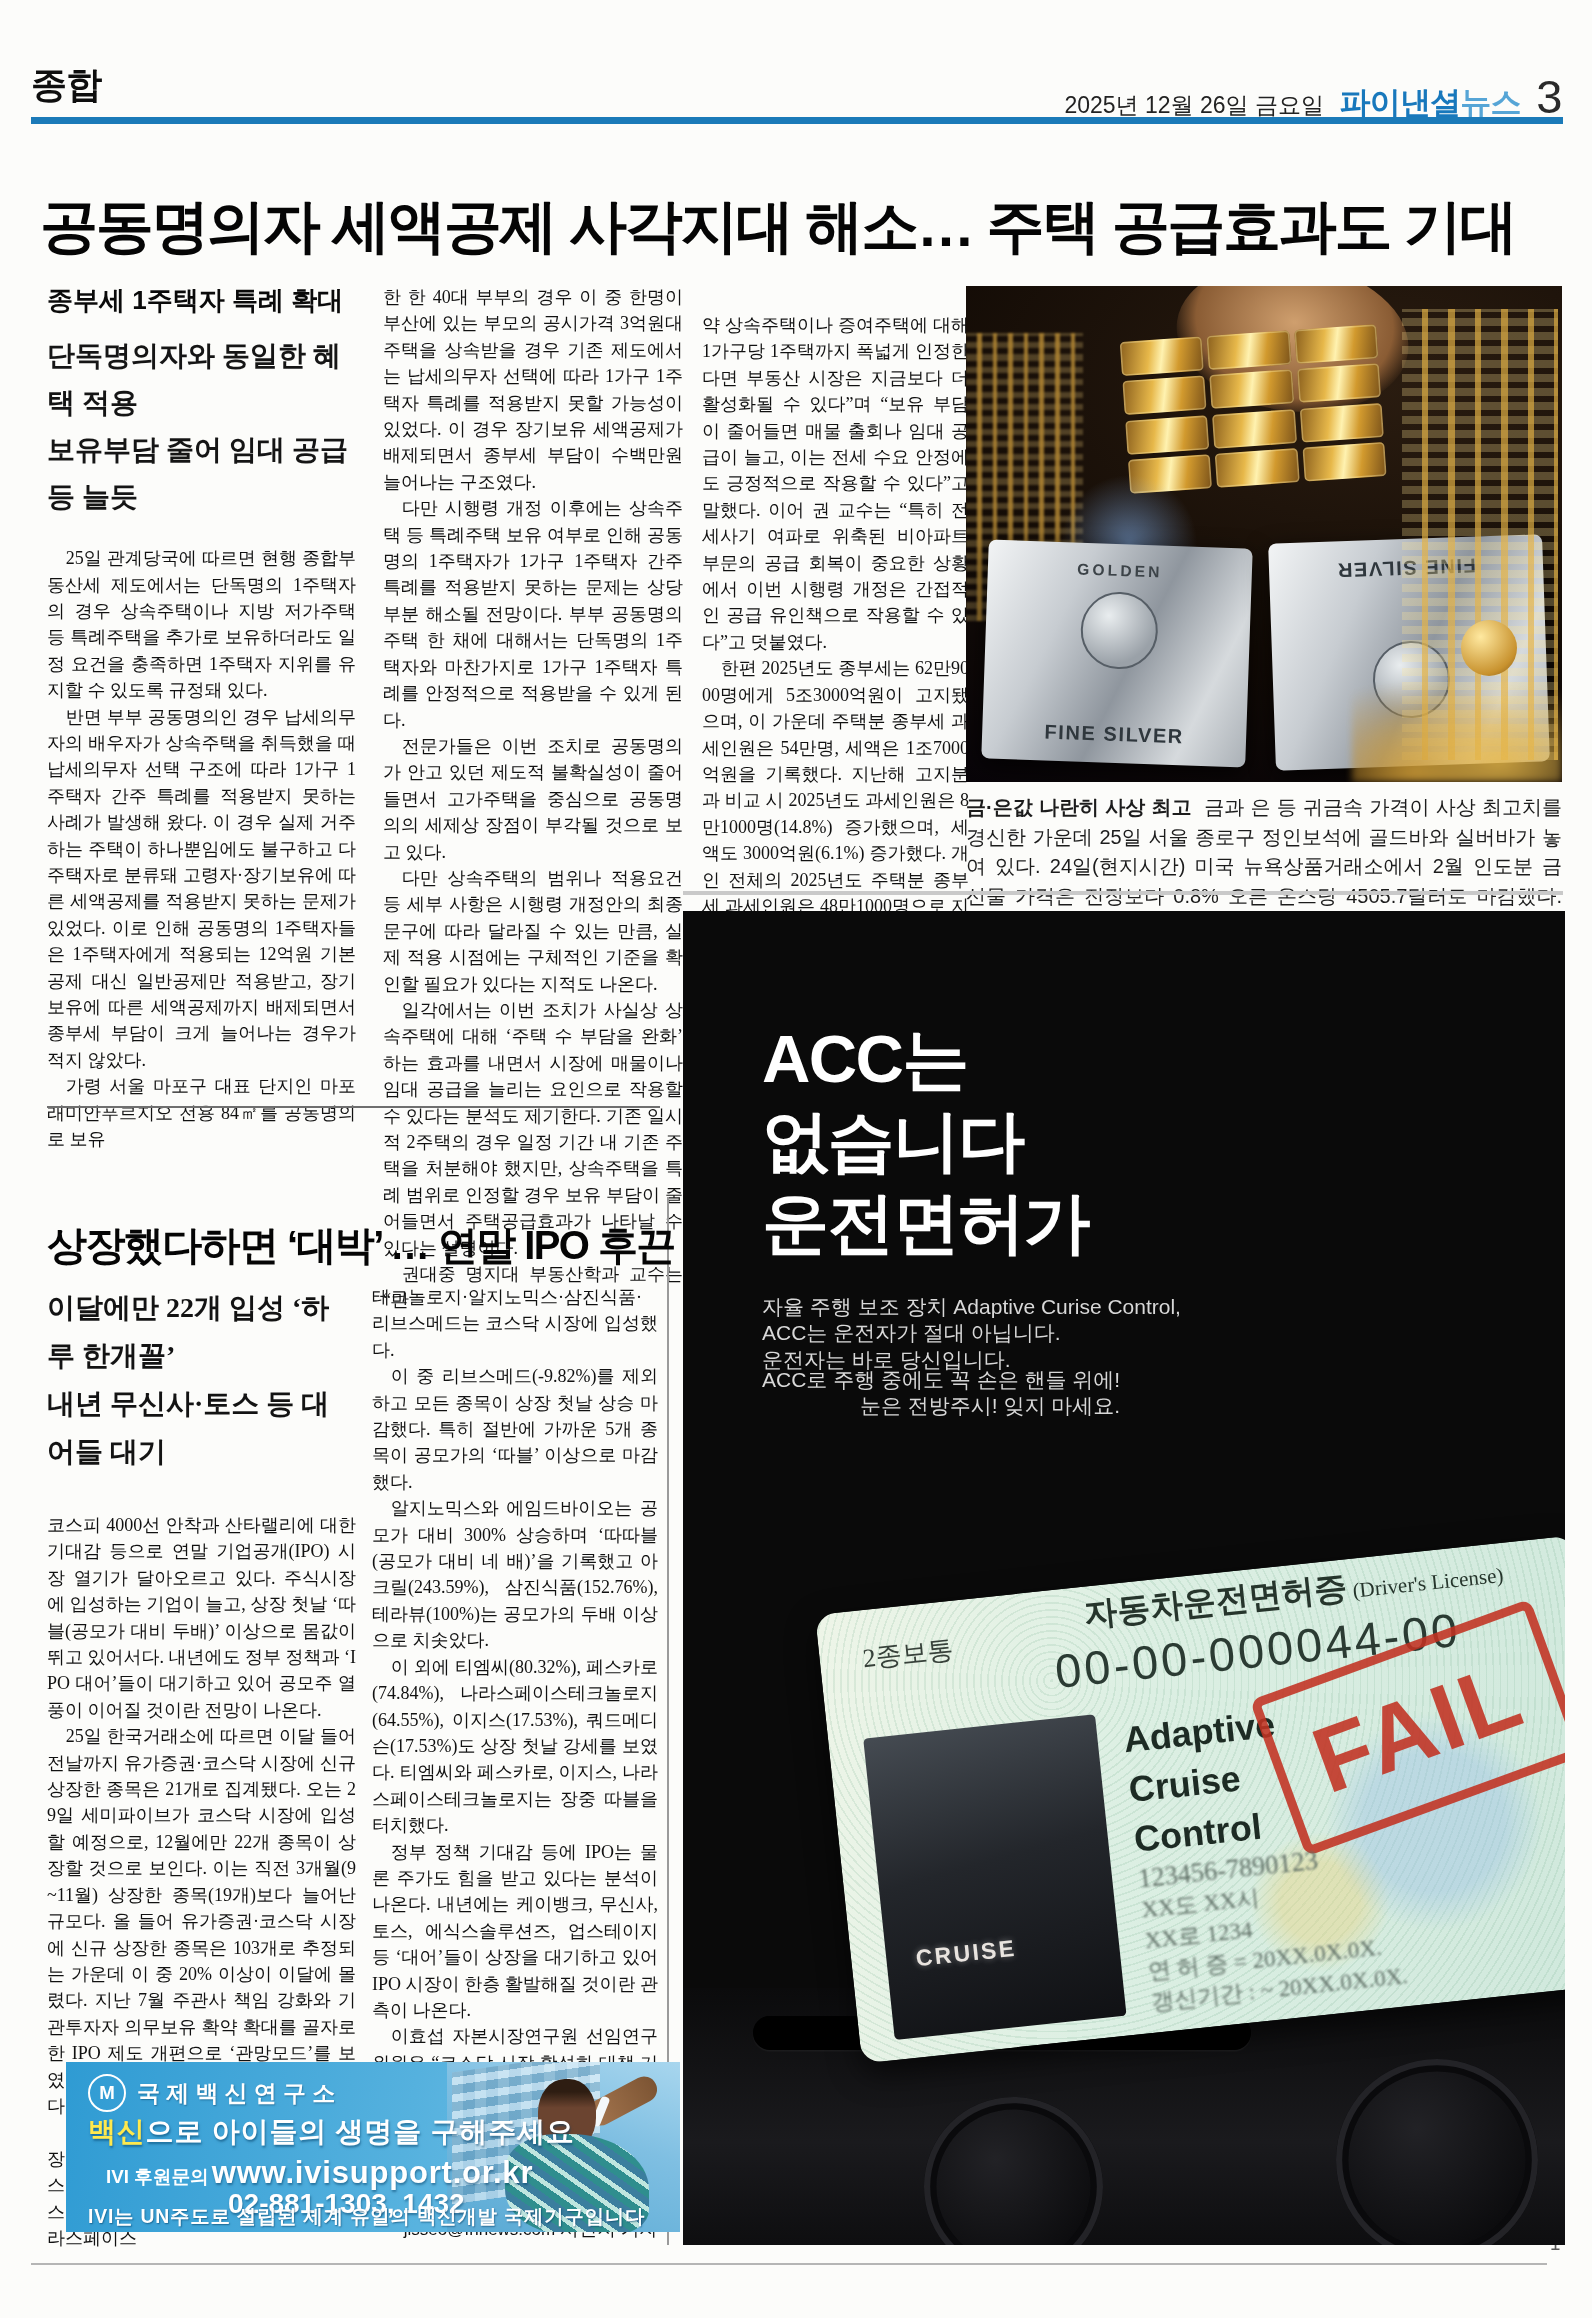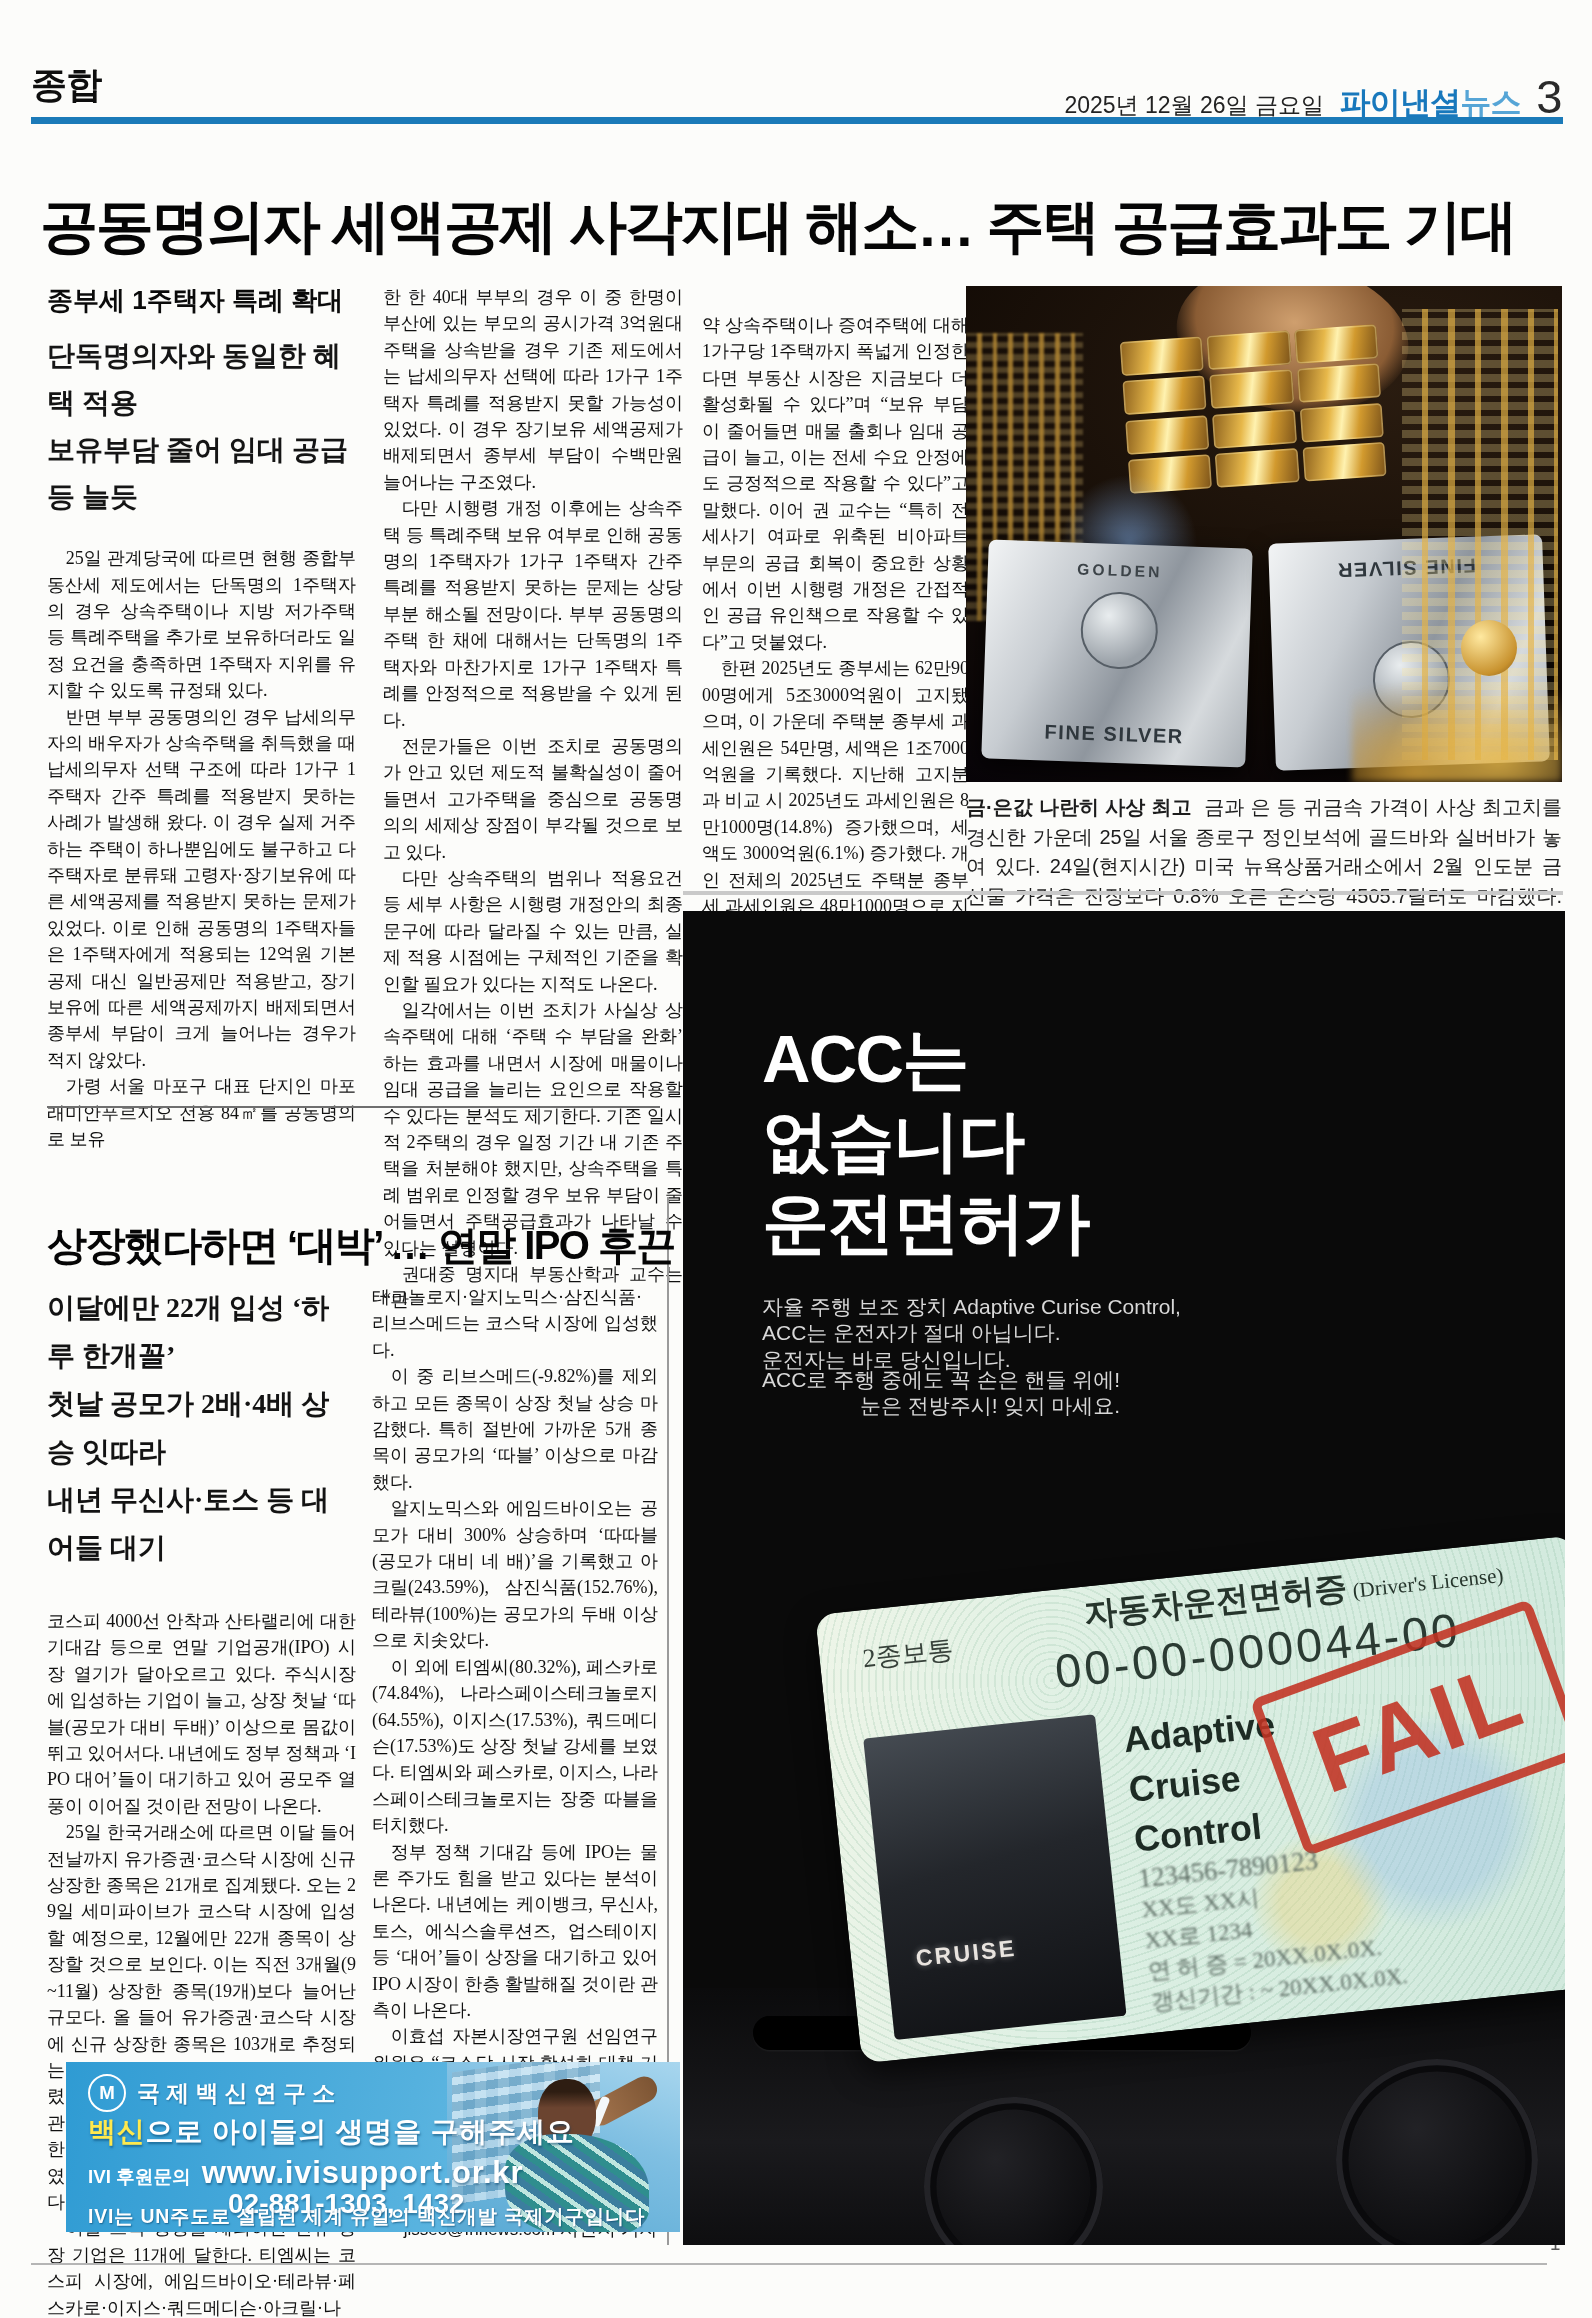--- a/index.html
+++ b/index.html
@@ -127,21 +127,21 @@
   .ivi{position:absolute;left:66px;top:2062px;width:614px;height:170px;overflow:hidden;
      background:linear-gradient(100deg,#2f9bd3 0%,#55b1de 55%,#7cc6ea 100%);
      font-family:"Liberation Sans",sans-serif;color:#fff;}
   .ivi-row1{position:absolute;left:22px;top:12.4px;display:flex;align-items:center;gap:11px;}
   .ivi-logo{width:34px;height:34px;border-radius:50%;border:2.3px solid #fff;display:flex;
      align-items:center;justify-content:center;font:800 18.7px/1 "Liberation Sans",sans-serif;color:#fff;}
   .ivi-name{font:700 23px/1 "Liberation Sans",sans-serif;letter-spacing:6.2px;text-shadow:0.8px 0.8px 1.6px rgba(0,60,100,.5);}
   .ivi-head{position:absolute;left:22px;top:56px;font:800 28px/1 "Liberation Sans",sans-serif;
      text-shadow:0.8px 1.6px 2.3px rgba(0,60,100,.55);letter-spacing:0.8px;}
   .ivi-head .hl{color:#ffe94d;}
-  .ivi-url-row{position:absolute;left:22px;top:95px;display:flex;align-items:baseline;gap:11px;}
+  .ivi-url-row{position:absolute;left:40px;top:95px;display:flex;align-items:baseline;gap:3px;}
   .ivi-contact{font:700 18.7px/1 "Liberation Sans",sans-serif;}
   .ivi-url{font:800 31px/1 "Liberation Sans",sans-serif;letter-spacing:0.8px;text-shadow:0.8px 1.6px 2.3px rgba(0,60,100,.5);}
   .ivi-phone{position:absolute;left:162px;top:128px;font:800 28px/1 "Liberation Sans",sans-serif;
      text-shadow:0.8px 1.6px 2.3px rgba(0,60,100,.5);}
   .ivi-foot{position:absolute;left:22px;top:142px;font:700 19.4px/1 "Liberation Sans",sans-serif;
      text-shadow:0.8px 0.8px 1.6px rgba(0,60,100,.6);letter-spacing:0.8px;top:145px;}
   .bnr-photo{position:absolute;right:0;top:0;width:233px;height:170px;
      background:linear-gradient(200deg,#a8d6ee 0%,#7fbfe2 40%,#58a9d4 100%);}
   .bnr-building{position:absolute;left:4.7px;top:0;width:148px;height:132px;opacity:.75;transform:skewY(-8deg);
      background:repeating-linear-gradient(0deg, rgba(255,255,255,.55) 0 7.8px, rgba(90,140,170,.45) 7.8px 17px),
@@ -237,21 +237,20 @@
   <p class="caption"><b>금·은값 나란히 사상 최고</b>&nbsp;&nbsp;<span>금과 은 등 귀금속 가격이 사상 최고치를 경신한 가운데 25일 서울 종로구 정인보석에 골드바와 실버바가 놓여 있다. 24일(현지시간) 미국 뉴욕상품거래소에서 2월 인도분 금 선물 가격은 전장보다 0.8% 오른 온스당 4505.7달러로 마감했다. 로이터통신에 따르면 은 현물 가격은 온스당 71.49달러를 기록, 사상 최고치를 경신했다.</span><span class="credit">연합뉴스</span></p>
 
   <div class="gray-div"></div>
   <div class="art-div"></div>
   <div class="vert-rule"></div>
 
   <h2 class="h2-main">상장했다하면 ‘대박’ … 연말 IPO 후끈</h2>
 
   <div class="col2t" style="left:47px;width:309px;">
     <p class="deck2">이달에만 22개 입성 ‘하루 한개꼴’</p>
-    <p class="deck2">첫날 공모가 2배·4배 상승 잇따라</p>
     <p class="deck2">내년 무신사·토스 등 대어들 대기</p>
     <div class="body" style="margin-top:36px;">
       <p>코스피 4000선 안착과 산타랠리에 대한 기대감 등으로 연말 기업공개(IPO) 시장 열기가 달아오르고 있다. 주식시장에 입성하는 기업이 늘고, 상장 첫날 ‘따블(공모가 대비 두배)’ 이상으로 몸값이 뛰고 있어서다. 내년에도 정부 정책과 ‘IPO 대어’들이 대기하고 있어 공모주 열풍이 이어질 것이란 전망이 나온다.</p>
       <p class="ind">25일 한국거래소에 따르면 이달 들어 전날까지 유가증권·코스닥 시장에 신규 상장한 종목은 21개로 집계됐다. 오는 29일 세미파이브가 코스닥 시장에 입성할 예정으로, 12월에만 22개 종목이 상장할 것으로 보인다. 이는 직전 3개월(9~11월) 상장한 종목(19개)보다 늘어난 규모다. 올 들어 유가증권·코스닥 시장에 신규 상장한 종목은 103개로 추정되는 가운데 이 중 20% 이상이 이달에 몰렸다. 지난 7월 주관사 책임 강화와 기관투자자 의무보유 확약 확대를 골자로 한 IPO 제도 개편으로 ‘관망모드’를 보였지만, 재차 활기를 찾아가는 분위기다.</p>
       <p class="ind">이달 스팩 상장을 제외하면 신규 상장 기업은 11개에 달한다. 티엠씨는 코스피 시장에, 에임드바이오·테라뷰·페스카로·이지스·쿼드메디슨·아크릴·나라스페이스</p>
     </div>
   </div>
 
   <div class="col2t" style="left:372px;width:286px;">
     <div class="body" style="margin-top:0;">

